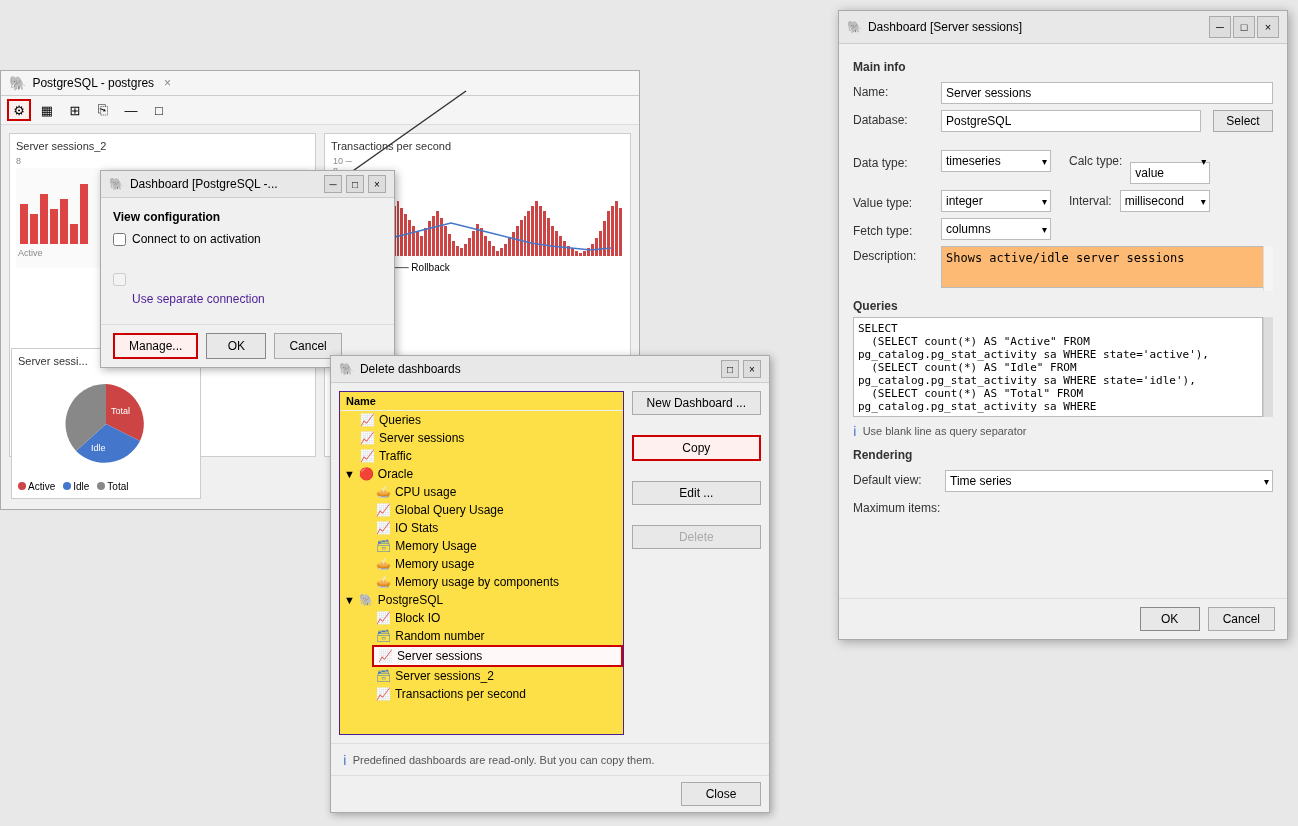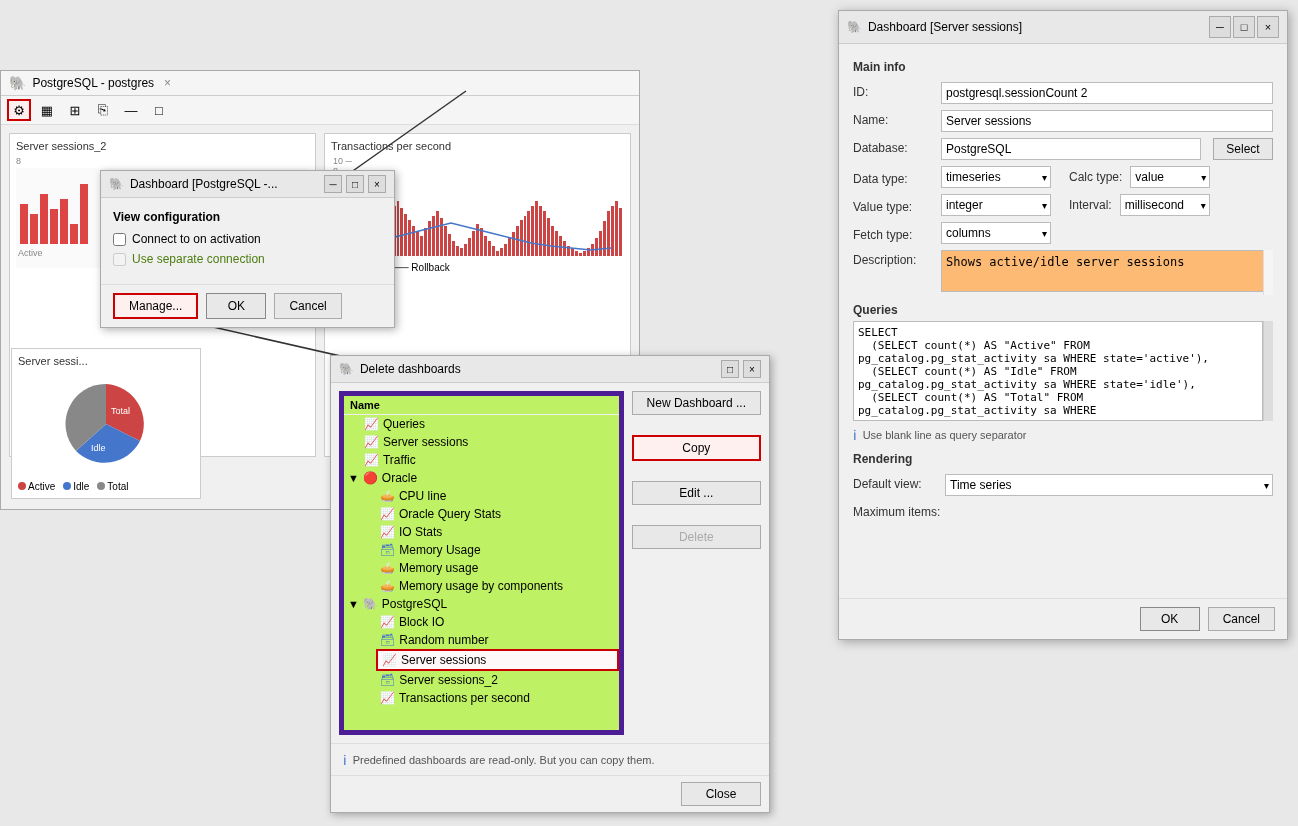--- a/index.html
+++ b/index.html
@@ -216,22 +216,22 @@
       z-index: 20;
     }
     .manage-body {
       display: flex;
       gap: 0;
       padding: 8px;
       height: 360px;
     }
     .tree-panel {
       flex: 1;
-      background: #bef264;
-      border: 5px solid #4c1d95;
+      background: #fde047;
+      border: 1px solid #4c1d95;
       overflow-y: auto;
       margin-right: 8px;
     }
     .tree-item {
       display: flex;
       align-items: center;
       padding: 2px 4px;
       cursor: pointer;
       font-size: 12px;
       white-space: nowrap;
@@ -664,21 +664,21 @@
     </div>
   </div>
   <div class="dialog-content">
     <div class="dialog-section-title">View configuration</div>
     <div class="checkbox-row">
       <input type="checkbox" style="">
       <label>Connect to on activation</label>
     </div>
     <div class="checkbox-row">
       <input type="checkbox" disabled="" style="">
-      <label style="color:#4d7c0f;">Use separate connection</label>
+      <label style="color:#4c1d95;margin-top:40px;">Use separate connection</label>
     </div>
   </div>
   <div class="dialog-buttons">
     <button class="btn manage">Manage...</button>
     <button class="btn primary">OK</button>
     <button class="btn">Cancel</button>
   </div>
 </div>
 
 <div class="dialog-manage">
@@ -712,25 +712,25 @@
         <span>Traffic</span>
       </div>
 
       <div class="tree-group">
         <span class="group-icon">▼</span>
         <span style="color:#cc4444; margin-right:4px;">🔴</span>
         <span>Oracle</span>
       </div>
       <div class="tree-item" style="margin-left:32px;">
         <span class="tree-icon">🥧</span>
-        <span>CPU line</span>
+        <span>CPU usage</span>
       </div>
       <div class="tree-item" style="margin-left:32px;">
         <span class="tree-icon">📈</span>
-        <span>Oracle Query Stats</span>
+        <span>Global Query Usage</span>
       </div>
       <div class="tree-item" style="margin-left:32px;">
         <span class="tree-icon">📈</span>
         <span>IO Stats</span>
       </div>
       <div class="tree-item" style="margin-left:32px;">
         <span class="tree-icon">🗃</span>
         <span>Memory Usage</span>
       </div>
       <div class="tree-item" style="margin-left:32px;">
@@ -798,24 +798,20 @@
       <div class="ss-titlebar-btn">─</div>
       <div class="ss-titlebar-btn">□</div>
       <div class="ss-titlebar-btn">×</div>
     </div>
   </div>
 
   <div class="ss-body">
 
     <div class="section-heading">Main info</div>
 
-    <div class="form-row">
-      <div class="form-label">ID:</div>
-      <input class="form-control" type="text" value="postgresql.sessionCount 2" style="">
-    </div>
 
     <div class="form-row">
       <div class="form-label">Name:</div>
       <input class="form-control" type="text" value="Server sessions" style="">
     </div>
 
     <div class="form-row">
       <div class="form-label">Database:</div>
       <input class="form-control" type="text" style="flex: 1 1 0%;" value="PostgreSQL">
       <button class="btn" style="height:22px; padding:1px 8px; margin-left:4px;">Select</button>
@@ -825,21 +821,21 @@
       <div class="form-label">Data type:</div>
       <div class="select-with-arrow">
         <select class="select-control" style="min-width:110px;">
           <option>timeseries</option>
         </select>
         <span class="select-arrow">▾</span>
       </div>
       <div style="margin-left:10px; display:flex; align-items:center; gap:8px;">
         <span style="font-size:12px; color:#333;">Calc type:</span>
         <div class="select-with-arrow">
-          <select class="select-control" style="min-width:80px;">
+          <select class="select-control" style="min-width:80px;margin-top:24px;">
             <option>value</option>
           </select>
           <span class="select-arrow">▾</span>
         </div>
       </div>
     </div>
 
     <div class="form-row form-row-multi">
       <div class="form-label">Value type:</div>
       <div class="select-with-arrow">

